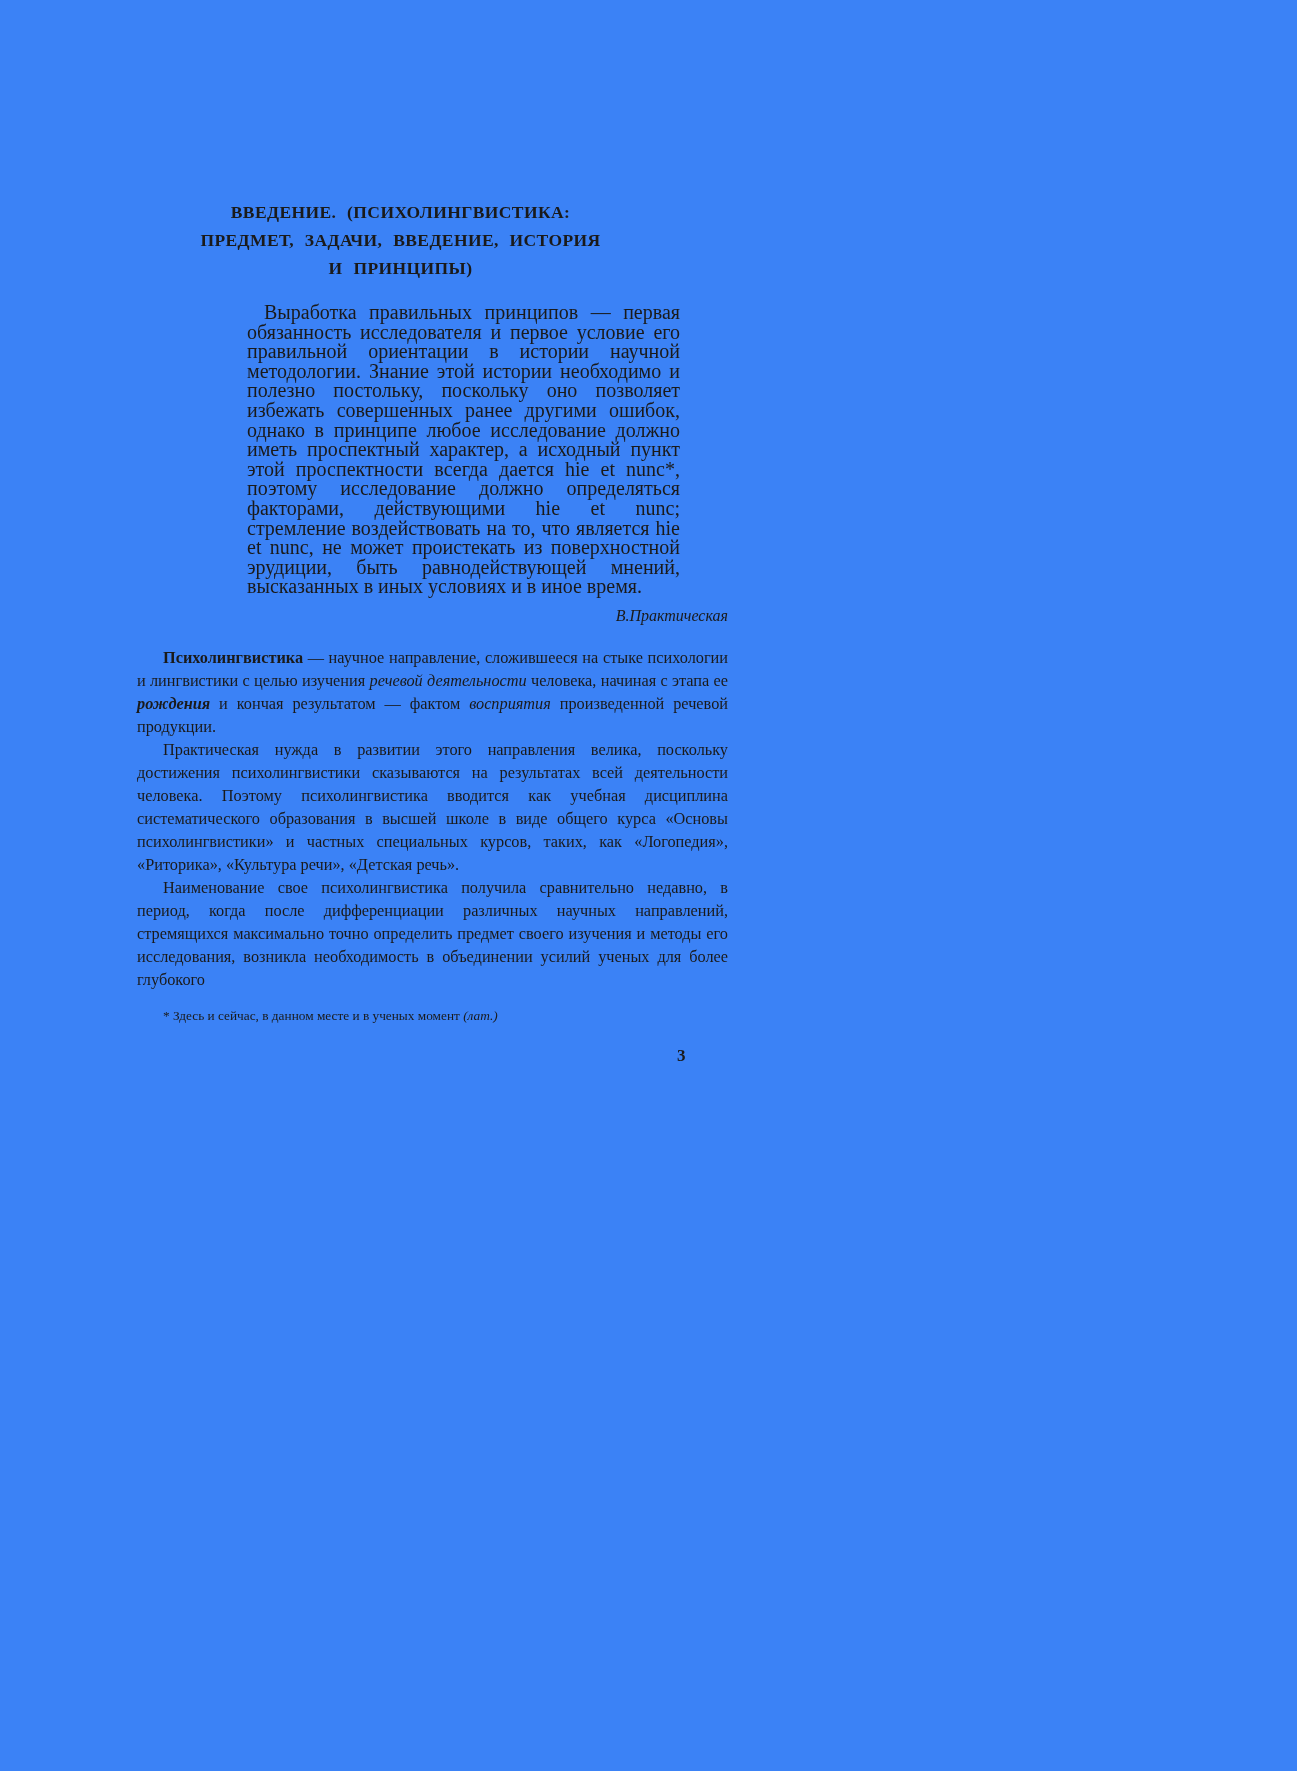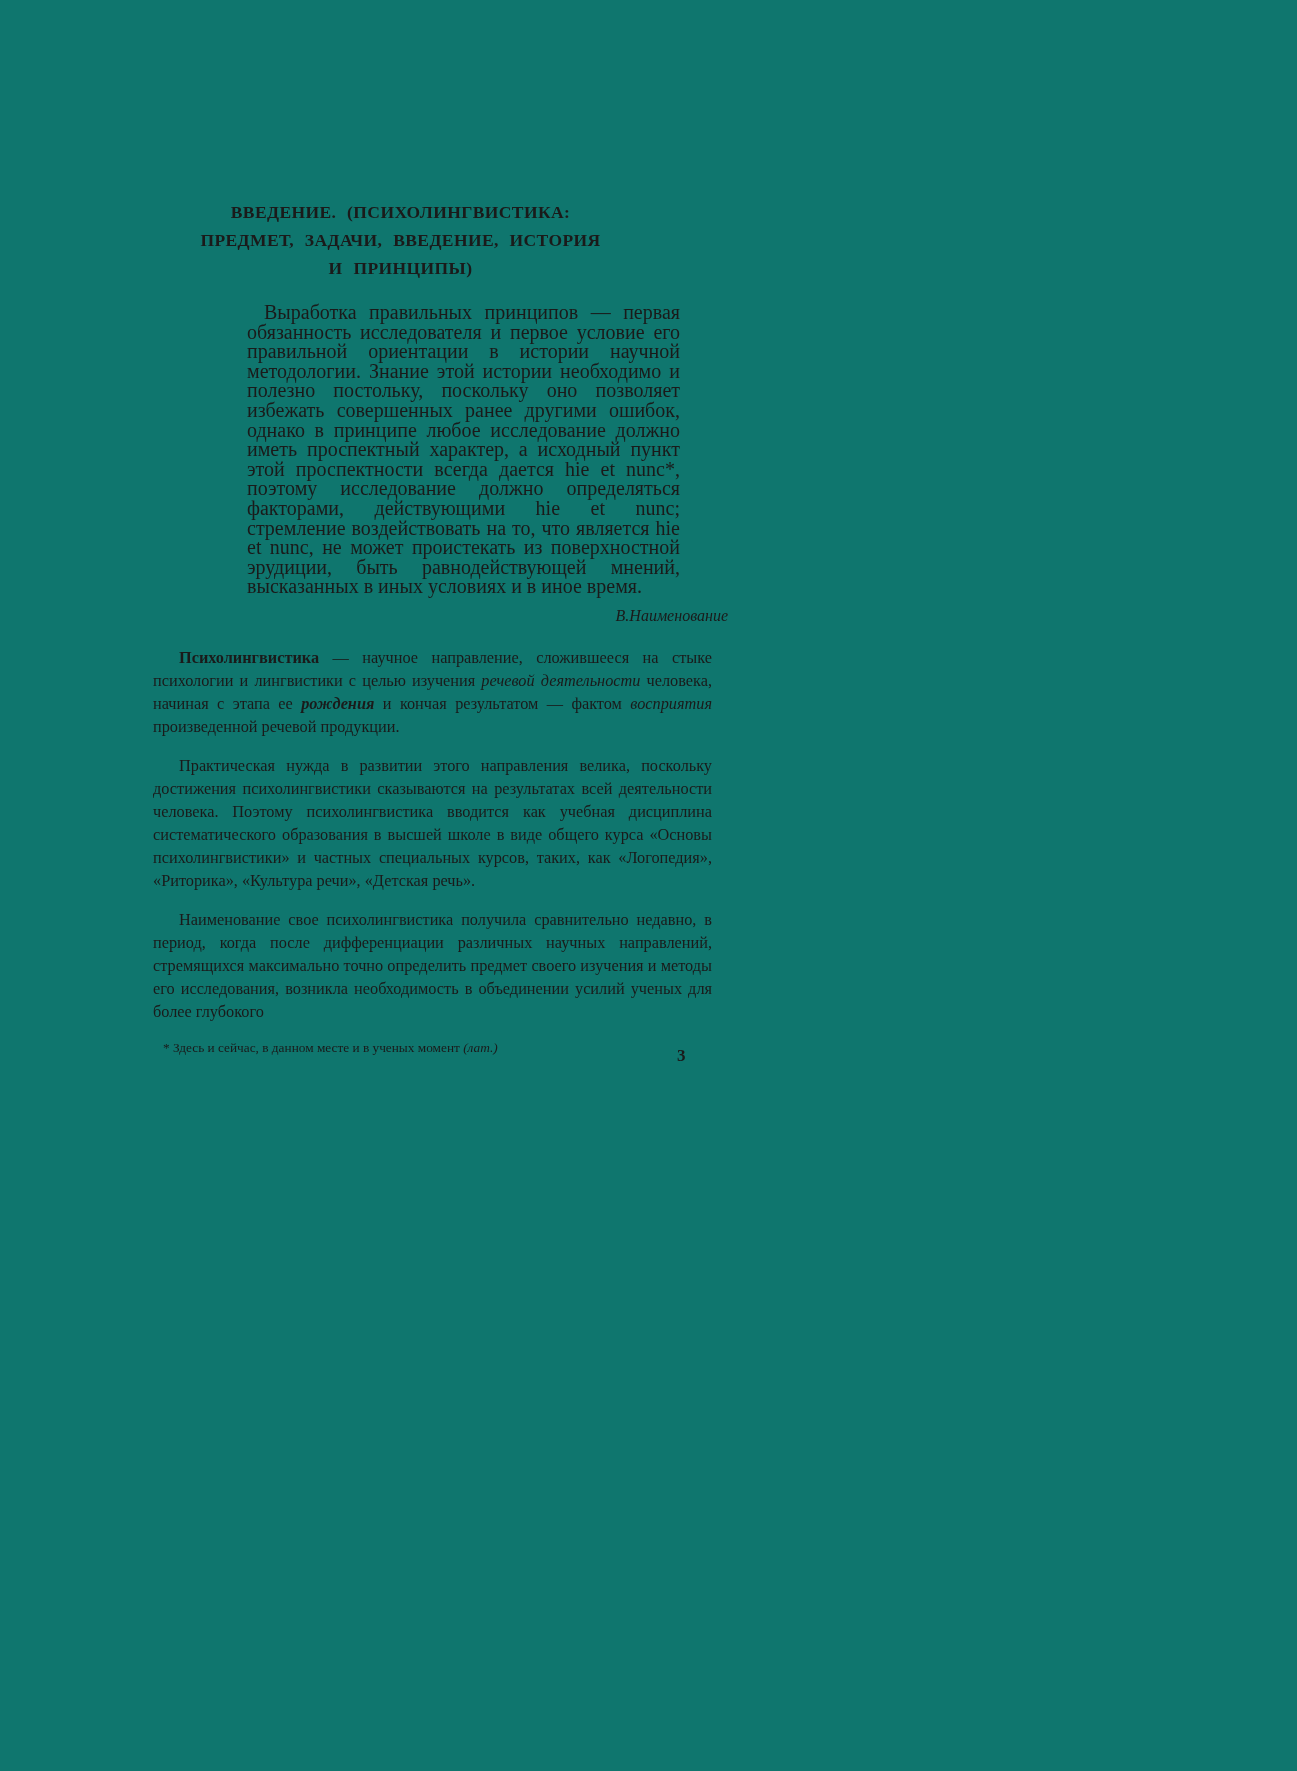--- a/index.html
+++ b/index.html
@@ -4,21 +4,21 @@
 <style>
   html, body {
     margin: 0;
     padding: 0;
     background: #ffffff;
   }
   .page {
     position: relative;
     width: 1297px;
     height: 1771px;
-    background: #0f766e;
+    background: #3b82f6;
     font-family: "Liberation Serif", serif;
     color: #1a1a1a;
     overflow: hidden;
   }
   .column {
     position: absolute;
     left: 137px;
     top: 198px;
     width: 591px;
   }
@@ -44,21 +44,21 @@
   .attribution {
     margin-top: 9px;
     width: 591px;
     text-align: right;
     font-style: italic;
     font-size: 16px;
     line-height: 20px;
   }
   .body { margin-top: 20px; }
   .body p {
-    margin: 16px;
+    margin: 0;
     font-size: 16.3px;
     line-height: 23px;
     text-align: justify;
     text-indent: 26px;
   }
   .footnote {
     margin-top: 16px;
     font-size: 13.3px;
     line-height: 18px;
     text-indent: 26px;
@@ -80,21 +80,21 @@
   <div class="column">
 
     <h1 class="title">
       <span class="title-line">ВВЕДЕНИЕ. (ПСИХОЛИНГВИСТИКА:</span>
       <span class="title-line">ПРЕДМЕТ, ЗАДАЧИ, ВВЕДЕНИЕ, ИСТОРИЯ</span>
       <span class="title-line">И ПРИНЦИПЫ)</span>
     </h1>
 
     <p class="epigraph">Выработка правильных принципов — первая обязанность исследователя и первое условие его правильной ориентации в истории научной методологии. Знание этой истории необходимо и полезно постольку, поскольку оно позволяет избежать совершенных ранее другими ошибок, однако в принципе любое исследование должно иметь проспектный характер, а исходный пункт этой проспектности всегда дается hie et nunc*, поэтому исследование должно определяться факторами, действующими hie et nunc; стремление воздействовать на то, что является hie et nunc, не может проистекать из поверхностной эрудиции, быть равнодействующей мнений, высказанных в иных условиях и в иное время.</p>
 
-    <div class="attribution">В.Наименование</div>
+    <div class="attribution">В.Практическая</div>
 
     <div class="body">
       <p><span class="r-b">Психолингвистика</span><span> — научное направление, сложившееся на стыке психологии и лингвистики с целью изучения </span><span class="r-i">речевой деятельности</span><span> человека, начиная с этапа ее </span><span class="r-b r-i">рождения</span><span> и кончая результатом — фактом </span><span class="r-i">восприятия</span><span> произведенной речевой продукции.</span></p>
       <p><span>Практическая нужда в развитии этого направления велика, поскольку достижения психолингвистики сказываются на результатах всей деятельности человека. Поэтому психолингвистика вводится как учебная дисциплина систематического образования в высшей школе в виде общего курса «Основы психолингвистики» и частных специальных курсов, таких, как «Логопедия», «Риторика», «Культура речи», «Детская речь».</span></p>
       <p><span>Наименование свое психолингвистика получила сравнительно недавно, в период, когда после дифференциации различных научных направлений, стремящихся максимально точно определить предмет своего изучения и методы его исследования, возникла необходимость в объединении усилий ученых для более глубокого</span></p>
     </div>
 
     <div class="footnote"><span>* Здесь и сейчас, в данном месте и в ученых момент </span><span class="r-i">(лат.)</span></div>
 
   </div>

